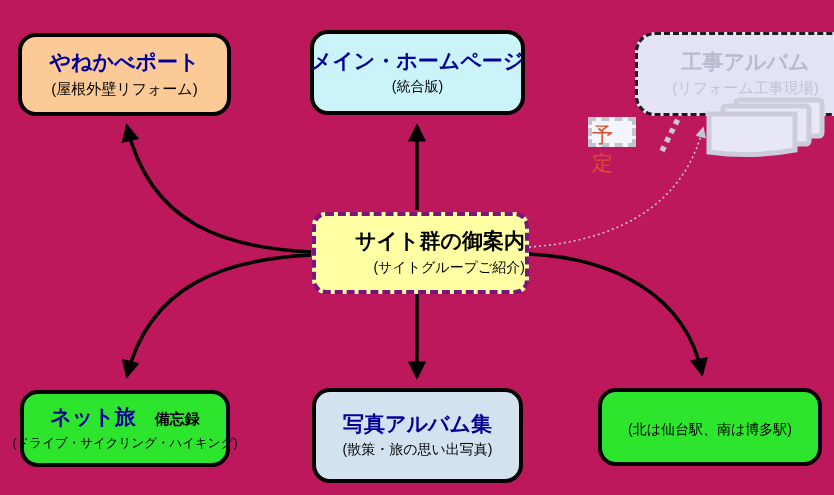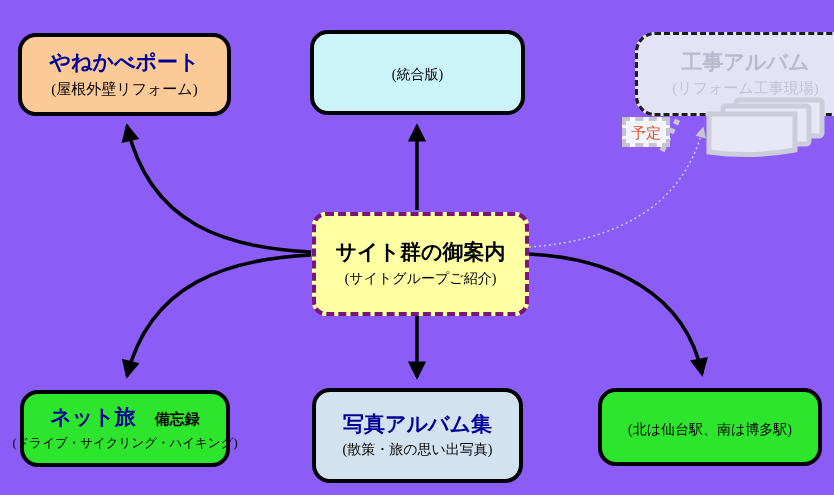--- a/index.html
+++ b/index.html
@@ -1,51 +1,51 @@
 <!DOCTYPE html>
 <html><head>
 <meta charset="utf-8">
 <style>
   html,body{margin:0;padding:0;background:#fff;}
   .canvas{
-    position:relative;width:834px;height:495px;background:#8b5cf6;
-    font-family:Liberation Serif, serif;overflow:hidden;
+    position:relative;width:834px;height:495px;background:#be185d;
+    font-family:Liberation Sans, sans-serif;overflow:hidden;
   }
   .arrow-layer{position:absolute;left:0;top:0;width:834px;height:495px;z-index:1;}
   .node{
     position:absolute;z-index:2;box-sizing:border-box;
     display:flex;flex-direction:column;align-items:center;justify-content:center;
     border:4px solid #000;border-radius:18px;background:#fff;text-align:center;
   }
   .node .title{font-weight:bold;font-size:21px;color:#000099;line-height:1.15;white-space:nowrap;}
   .node .subtitle{font-size:14px;color:#000000;margin-top:5px;white-space:nowrap;}
   .node-yanekabe{left:18px;top:33px;width:213px;height:83px;background:#fbca97;}
   .node-main{left:310px;top:30px;width:215px;height:85px;background:#caf3fa;}
   .node-kouji{
     left:599px;top:32px;width:221px;height:84px;background:#e3e3f5;
     border:3px dashed #1c1c1c;border-radius:20px;margin-left:36px;
   }
   .node-kouji .title{color:#b9b9cf;}
   .node-kouji .subtitle{color:#c2c2d4;font-size:15px;}
   .node-center{
-    left:312px;top:212px;width:217px;height:104px;background:#ffffa3;
-    border:4px dashed #7b157b;border-radius:14px;
+    left:312px;top:212px;width:217px;height:82px;background:#ffffa3;
+    border:4px dashed #7b157b;border-radius:14px;align-items:flex-end;
   }
   .node-center .title{color:#000000;font-size:21px;}
   .node-nettabi{left:20px;top:390px;width:210px;height:77px;background:#2ee52e;}
   .node-nettabi .subtitle{font-size:12.5px;}
   .node-photo{left:312px;top:388px;width:211px;height:95px;background:#d3e2ef;}
   .node-seishun{left:598px;top:388px;width:224px;height:78px;background:#2ee52e;}
   .title-row{display:flex;align-items:baseline;gap:19px;}
   .title-suffix{font-weight:bold;font-size:15px;color:#000;}
   .badge-planned{
-    position:absolute;left:622px;top:117px;width:48px;height:30px;z-index:3;
+    position:absolute;left:588px;top:117px;width:48px;height:30px;z-index:3;
     box-sizing:border-box;border:4px dashed #c4c4cc;background:#f4f4fb;
-    display:flex;align-items:flex-end;justify-content:center;
-    font-size:15px;color:#dd4f2e;
+    display:flex;align-items:flex-start;justify-content:center;
+    font-size:21px;color:#dd4f2e;
   }
   .stack-icon{position:absolute;left:696px;top:96px;z-index:3;}
 </style>
 </head>
 <body>
 
 <div class="canvas">
 
   <svg class="arrow-layer" width="834" height="495" viewBox="0 0 834 495">
     <defs>
@@ -66,20 +66,21 @@
     <path d="M 529 247 C 605 242, 682 213, 703 128" stroke="#c6c6cc" stroke-width="1.6" stroke-dasharray="2 3" fill="none" marker-end="url(#ahGray)"></path>
     <path d="M 662 151 L 681 113" stroke="#c9c9d1" stroke-width="5.5" stroke-dasharray="5 5" fill="none"></path>
   </svg>
 
   <div class="node node-yanekabe">
     <div class="title">やねかべポート</div>
     <div class="subtitle" style="font-size:15px;">(屋根外壁リフォーム)</div>
   </div>
 
   <div class="node node-main">
+    <div class="title">メイン・ホームページ</div>
     <div class="subtitle">(統合版)</div>
   </div>
 
   <div class="node node-kouji">
     <div class="title">工事アルバム</div>
     <div class="subtitle">(リフォーム工事現場)</div>
   </div>
 
   <div class="badge-planned">
     <span>予定</span>

